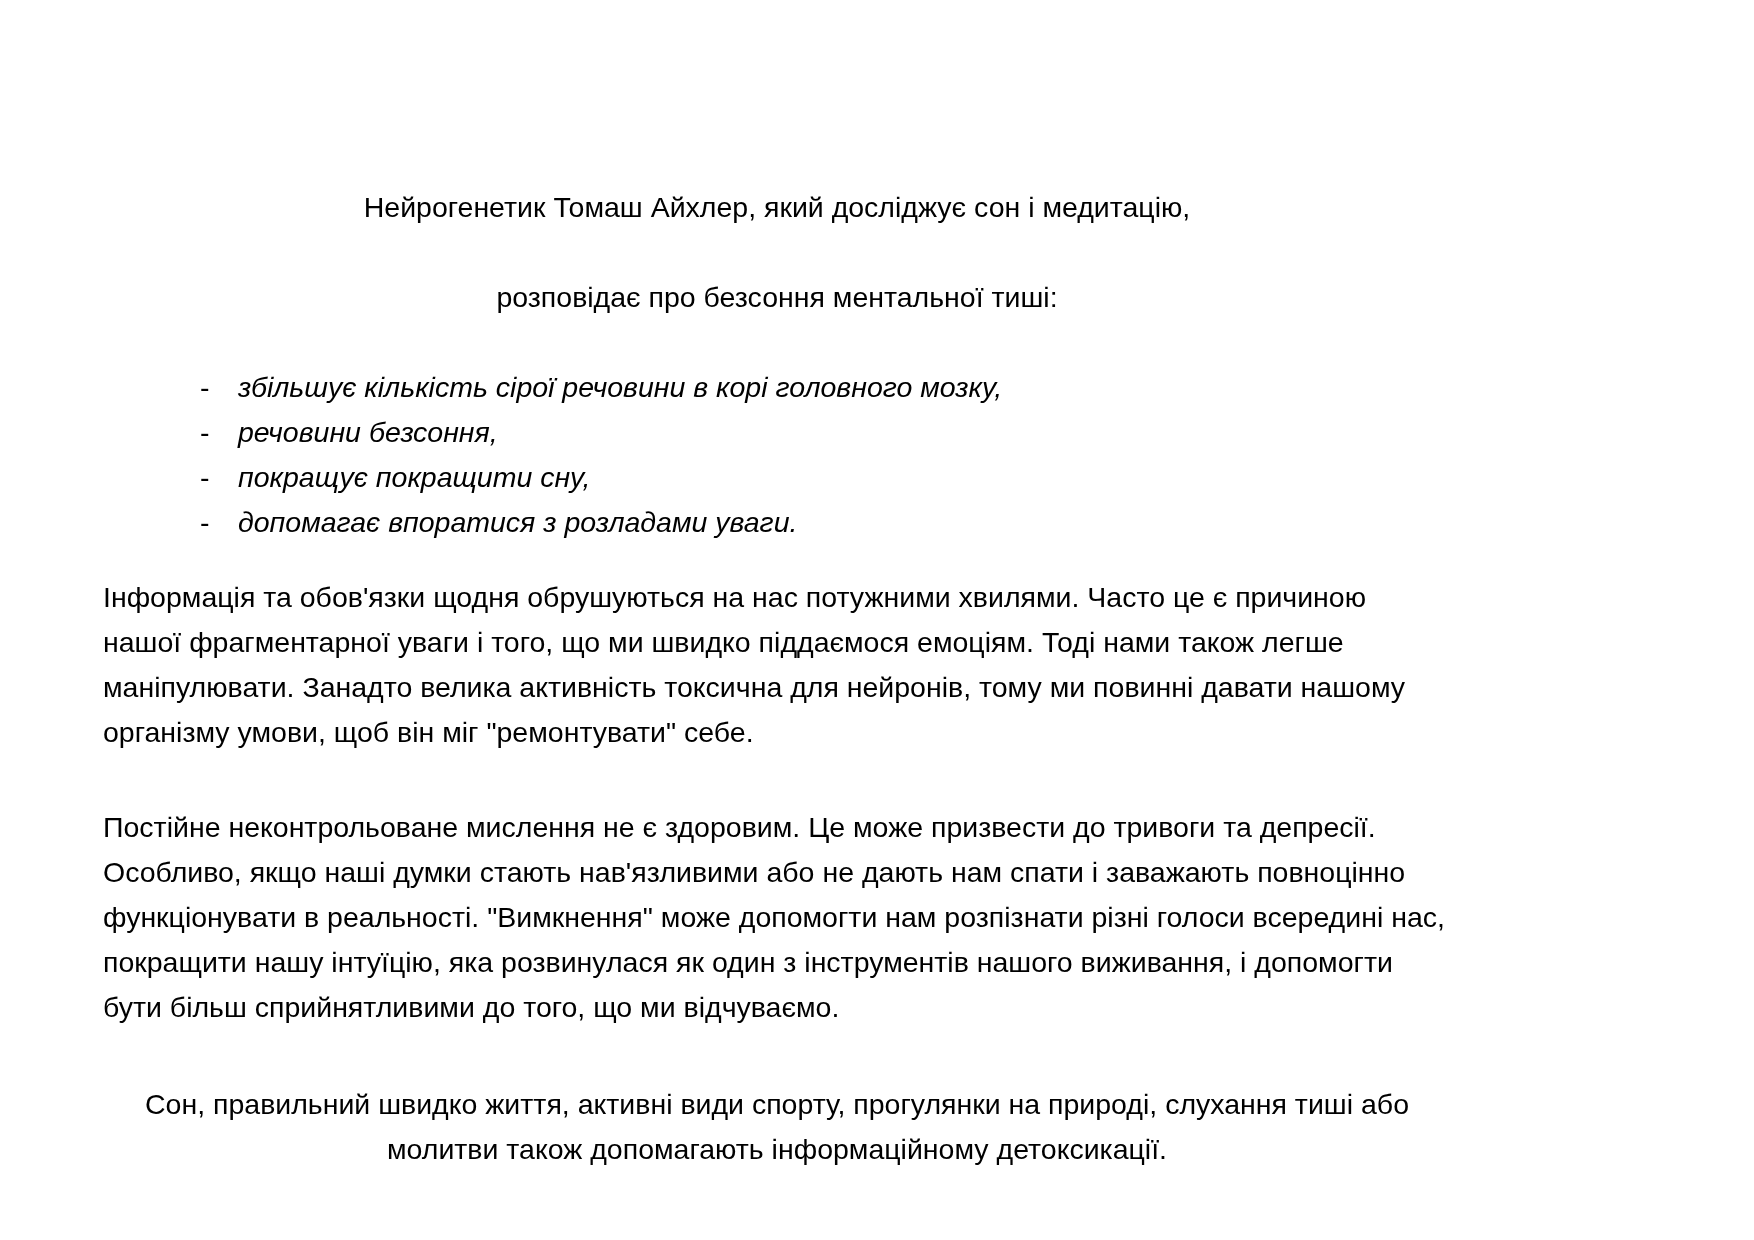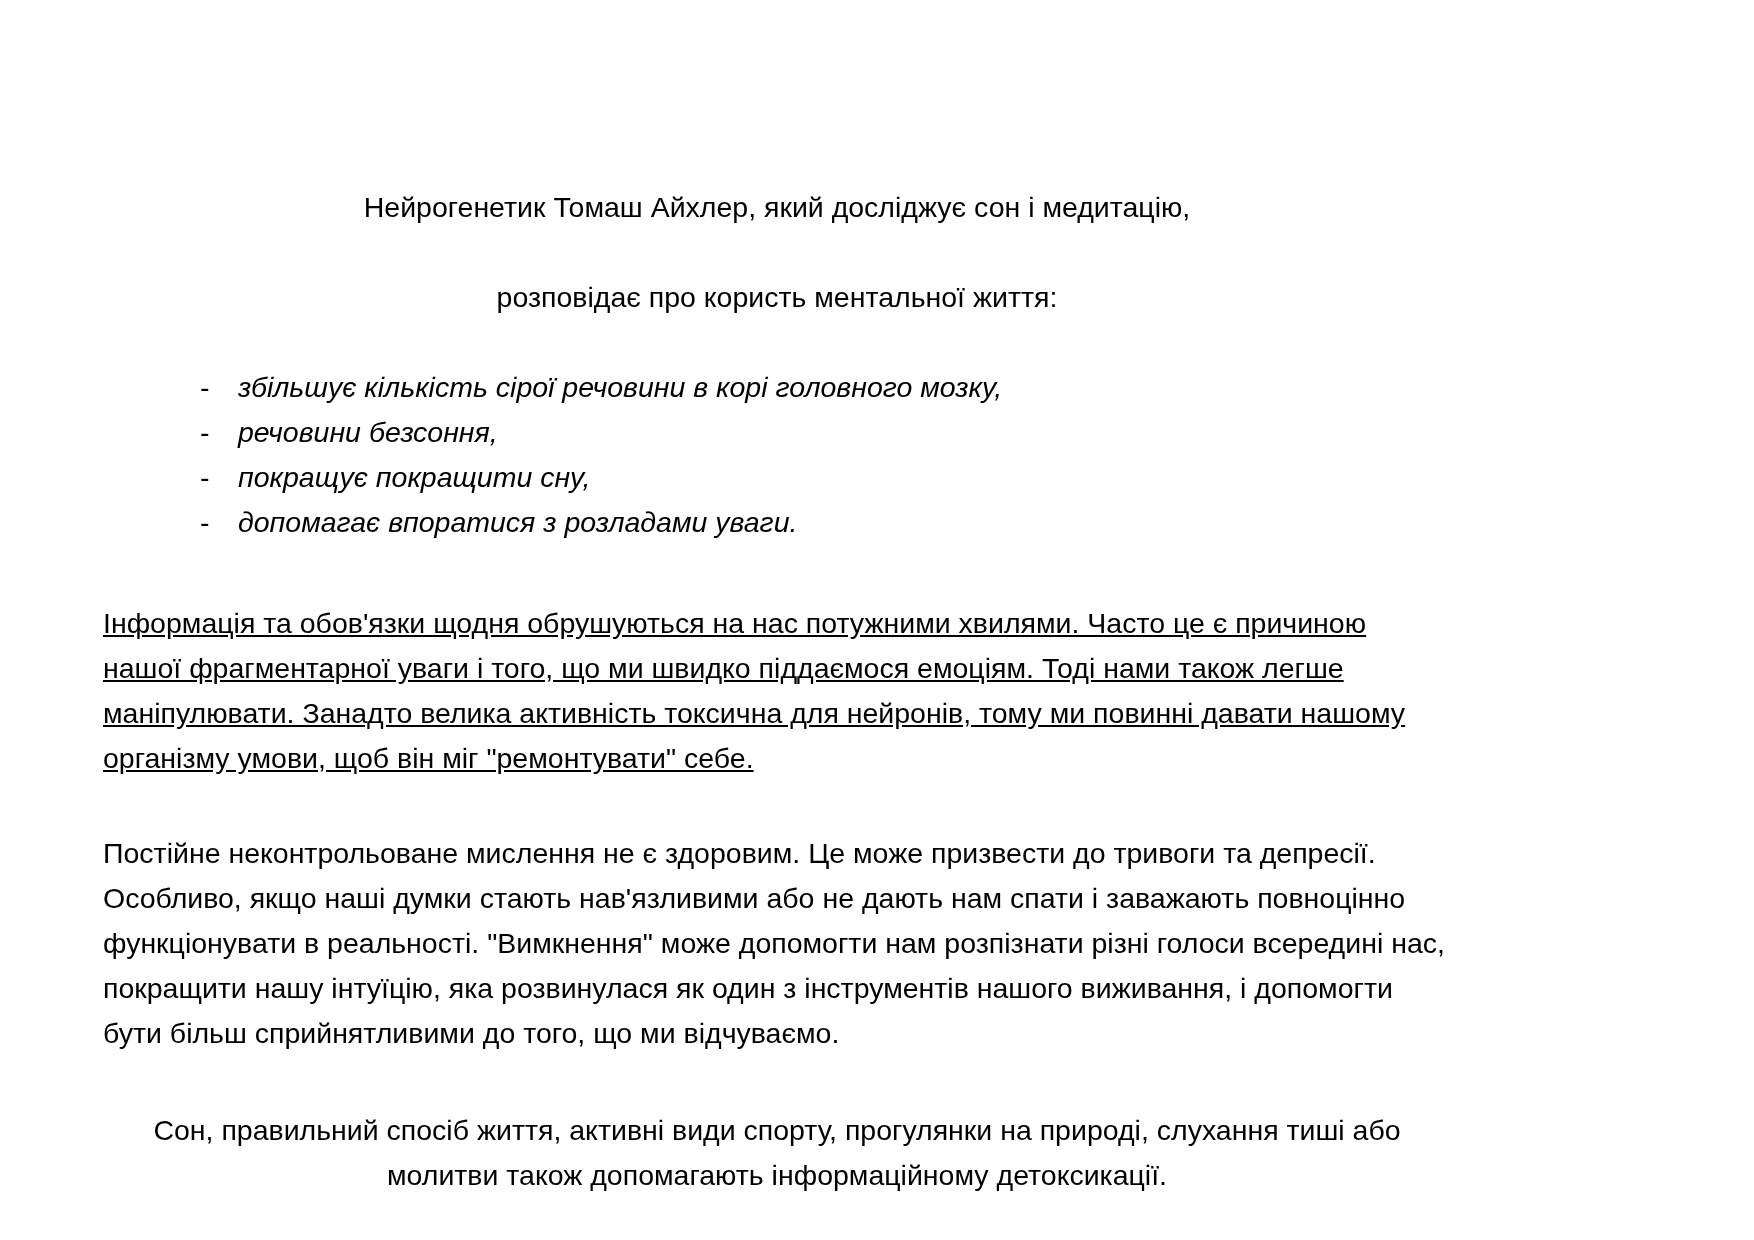--- a/index.html
+++ b/index.html
@@ -38,36 +38,35 @@
   }
   .bullet-text {
     flex: 1 1 auto;
     font-style: italic;
   }
   .para {
     margin-top: 50px;
     text-align: left;
   }
   .para.first {
-    margin-top: 56px;
-    text-decoration: underline;
+    margin-top: 30px;
   }
   .para.centered {
     text-align: center;
     margin-top: 52px;
   }
 </style>
 </head>
 <body>
 
 <div class="page">
 
   <div class="title">
     <div>Нейрогенетик Томаш Айхлер, який досліджує сон і медитацію,</div>
-    <div>розповідає про користь ментальної життя:</div>
+    <div>розповідає про безсоння ментальної тиші:</div>
   </div>
 
   <div class="bullet-list">
     <div class="bullet-row">
       <span class="bullet-dash">-</span>
       <span class="bullet-text">збільшує кількість сірої речовини в корі головного мозку,</span>
     </div>
     <div class="bullet-row">
       <span class="bullet-dash">-</span>
       <span class="bullet-text">речовини безсоння,</span>
@@ -79,15 +78,15 @@
     <div class="bullet-row">
       <span class="bullet-dash">-</span>
       <span class="bullet-text">допомагає впоратися з розладами уваги.</span>
     </div>
   </div>
 
   <div class="para first">Інформація та обов'язки щодня обрушуються на нас потужними хвилями. Часто це є причиною нашої фрагментарної уваги і того, що ми швидко піддаємося емоціям. Тоді нами також легше маніпулювати. Занадто велика активність токсична для нейронів, тому ми повинні давати нашому організму умови, щоб він міг "ремонтувати" себе.</div>
 
   <div class="para">Постійне неконтрольоване мислення не є здоровим. Це може призвести до тривоги та депресії. Особливо, якщо наші думки стають нав'язливими або не дають нам спати і заважають повноцінно функціонувати в реальності. "Вимкнення" може допомогти нам розпізнати різні голоси всередині нас, покращити нашу інтуїцію, яка розвинулася як один з інструментів нашого виживання, і допомогти бути більш сприйнятливими до того, що ми відчуваємо.</div>
 
-  <div class="para centered">Сон, правильний спосіб життя, активні види спорту, прогулянки на природі, слухання тиші або молитви також допомагають інформаційному детоксикації.</div>
+  <div class="para centered">Сон, правильний швидко життя, активні види спорту, прогулянки на природі, слухання тиші або молитви також допомагають інформаційному детоксикації.</div>
 
 </div>
 
 </body></html>

